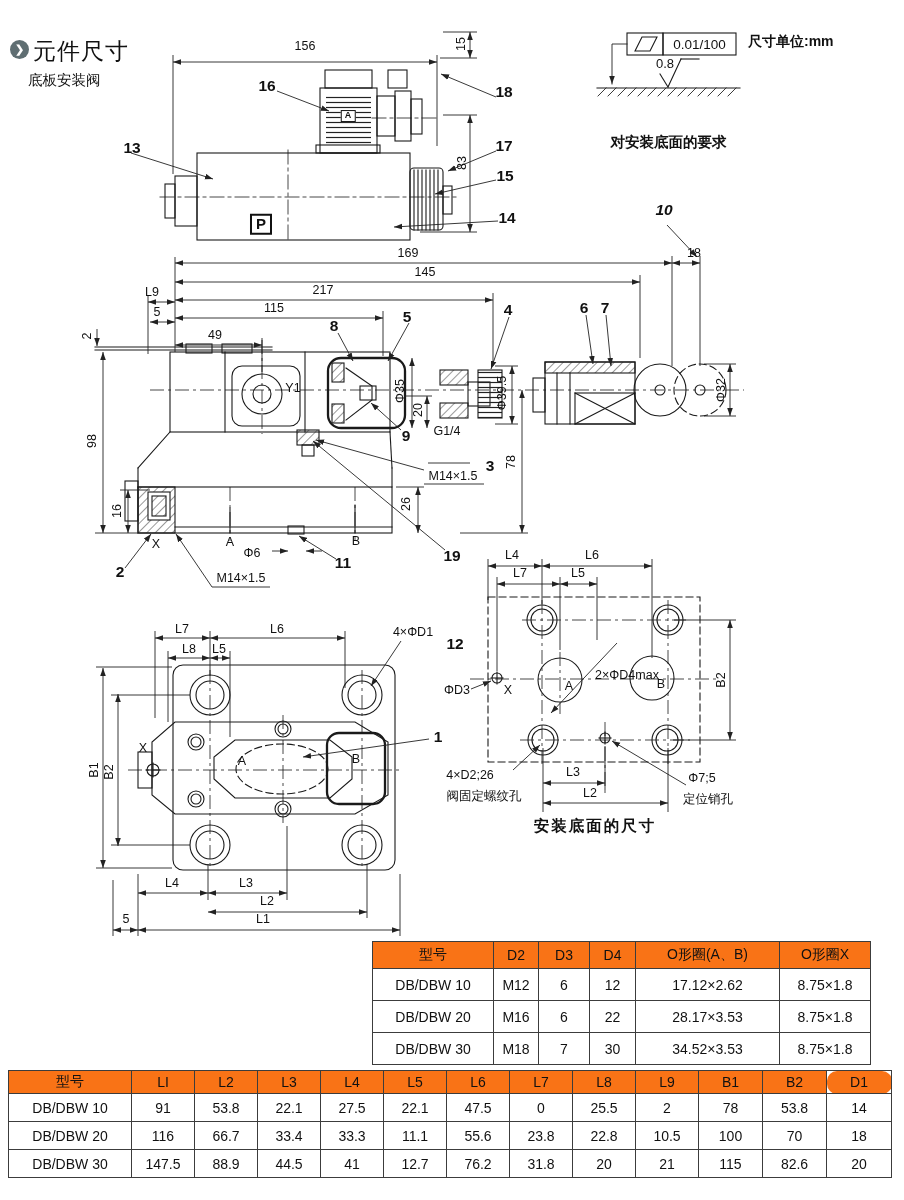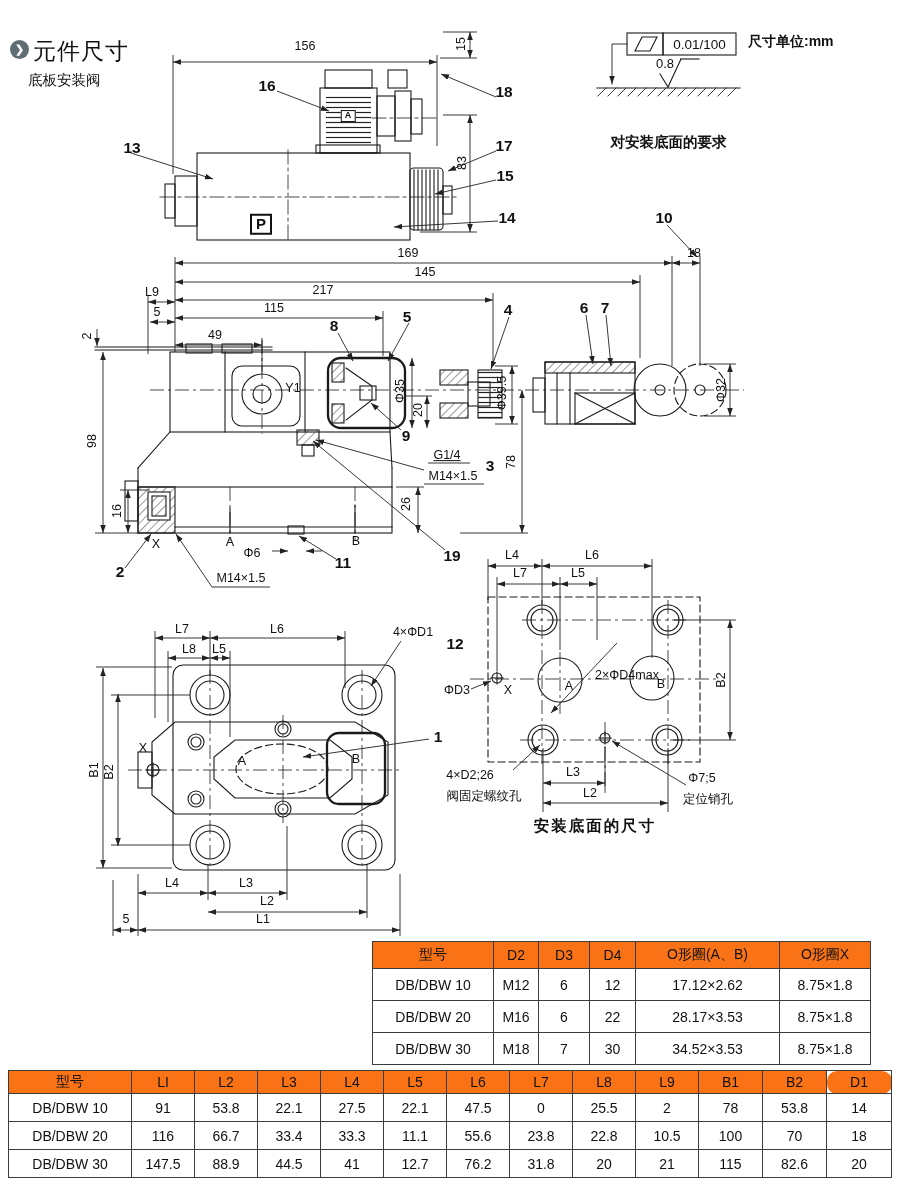--- a/index.html
+++ b/index.html
@@ -339,42 +339,42 @@
     <span class="lbl item" style="left: 504px; top: 92px;">18</span>
     <span class="lbl item" style="left: 132px; top: 148px;">13</span>
     <span class="lbl item" style="left: 504px; top: 146px;">17</span>
     <span class="lbl dim rot" style="left: 463px; top: 163px;">83</span>
     <span class="lbl item" style="left: 505px; top: 176px;">15</span>
     <span class="lbl item" style="left: 507px; top: 218px;">14</span>
     <span class="lbl mark" style="left: 348px; top: 116px;">A</span>
     <span class="lbl logo" style="left: 261px; top: 224px;">P</span>
     <span class="lbl dim" style="left: 408px; top: 254px;">169</span>
     <span class="lbl dim" style="left: 694px; top: 254px;">18</span>
-    <span class="lbl item" style="left: 664px; top: 218px;">10</span>
+    <span class="lbl item" style="left: 664px; top: 210px; font-style: italic;">10</span>
     <span class="lbl dim" style="left: 405px; top: 273px; margin-left: 20px;">145</span>
     <span class="lbl dim" style="left: 323px; top: 291px;">217</span>
     <span class="lbl dim" style="left: 152px; top: 293px;">L9</span>
     <span class="lbl dim" style="left: 157px; top: 313px;">5</span>
     <span class="lbl dim" style="left: 274px; top: 309px;">115</span>
     <span class="lbl dim" style="left: 215px; top: 336px;">49</span>
     <span class="lbl dim rot" style="left: 88px; top: 336px;">2</span>
     <span class="lbl dim rot" style="left: 93px; top: 441px;">98</span>
     <span class="lbl dim rot" style="left: 118px; top: 511px;">16</span>
     <span class="lbl item" style="left: 334px; top: 326px;">8</span>
     <span class="lbl item" style="left: 407px; top: 317px;">5</span>
     <span class="lbl item" style="left: 508px; top: 310px;">4</span>
     <span class="lbl item" style="left: 584px; top: 308px;">6</span>
     <span class="lbl item" style="left: 605px; top: 308px;">7</span>
     <span class="lbl dim" style="left: 293px; top: 389px;">Y1</span>
     <span class="lbl dim rot" style="left: 401px; top: 391px;">Φ35</span>
     <span class="lbl dim rot" style="left: 419px; top: 410px;">20</span>
     <span class="lbl dim rot" style="left: 503px; top: 393px;">Φ39.5</span>
     <span class="lbl dim rot" style="left: 722px; top: 390px;">Φ32</span>
     <span class="lbl item" style="left: 406px; top: 436px;">9</span>
-    <span class="lbl dim" style="left: 447px; top: 456px; text-decoration: underline;">G1/4</span>
+    <span class="lbl dim" style="left: 447px; top: 432px;">G1/4</span>
     <span class="lbl dim" style="left: 453px; top: 477px;">M14×1.5</span>
     <span class="lbl item" style="left: 490px; top: 466px;">3</span>
     <span class="lbl dim rot" style="left: 512px; top: 462px;">78</span>
     <span class="lbl dim rot" style="left: 407px; top: 504px;">26</span>
     <span class="lbl item" style="left: 452px; top: 556px;">19</span>
     <span class="lbl dim" style="left: 156px; top: 545px;">X</span>
     <span class="lbl dim" style="left: 230px; top: 543px;">A</span>
     <span class="lbl dim" style="left: 252px; top: 554px;">Φ6</span>
     <span class="lbl dim" style="left: 356px; top: 542px;">B</span>
     <span class="lbl item" style="left: 343px; top: 563px;">11</span>

